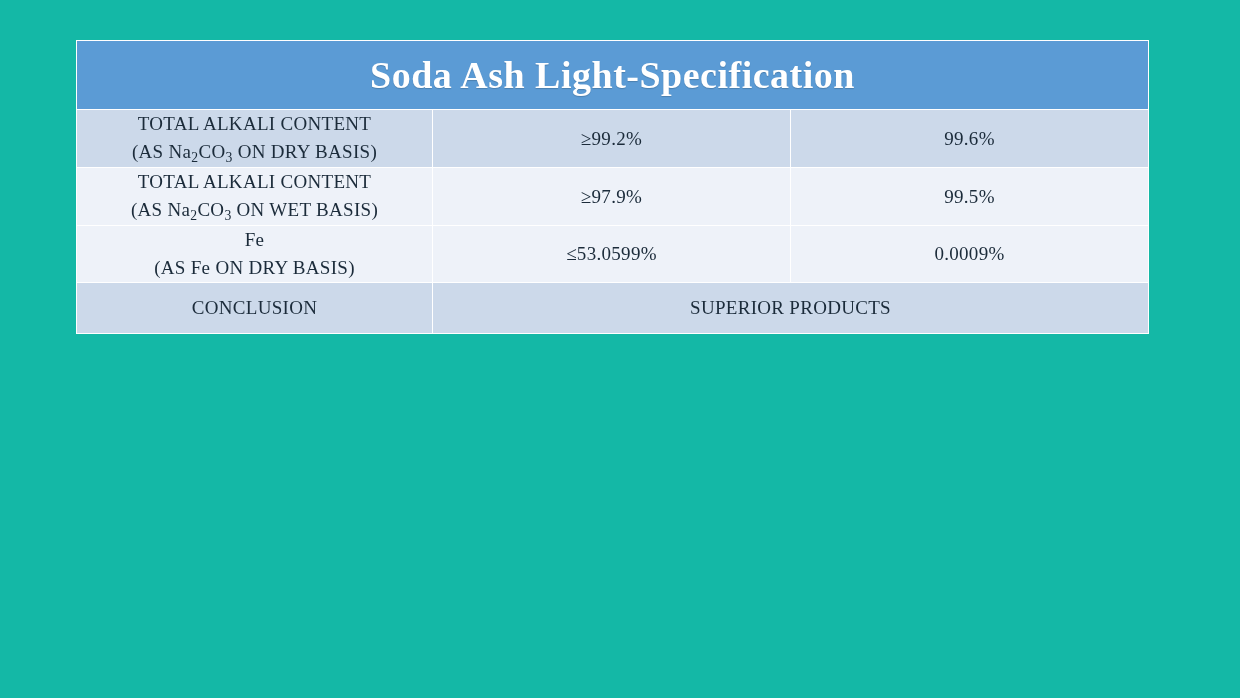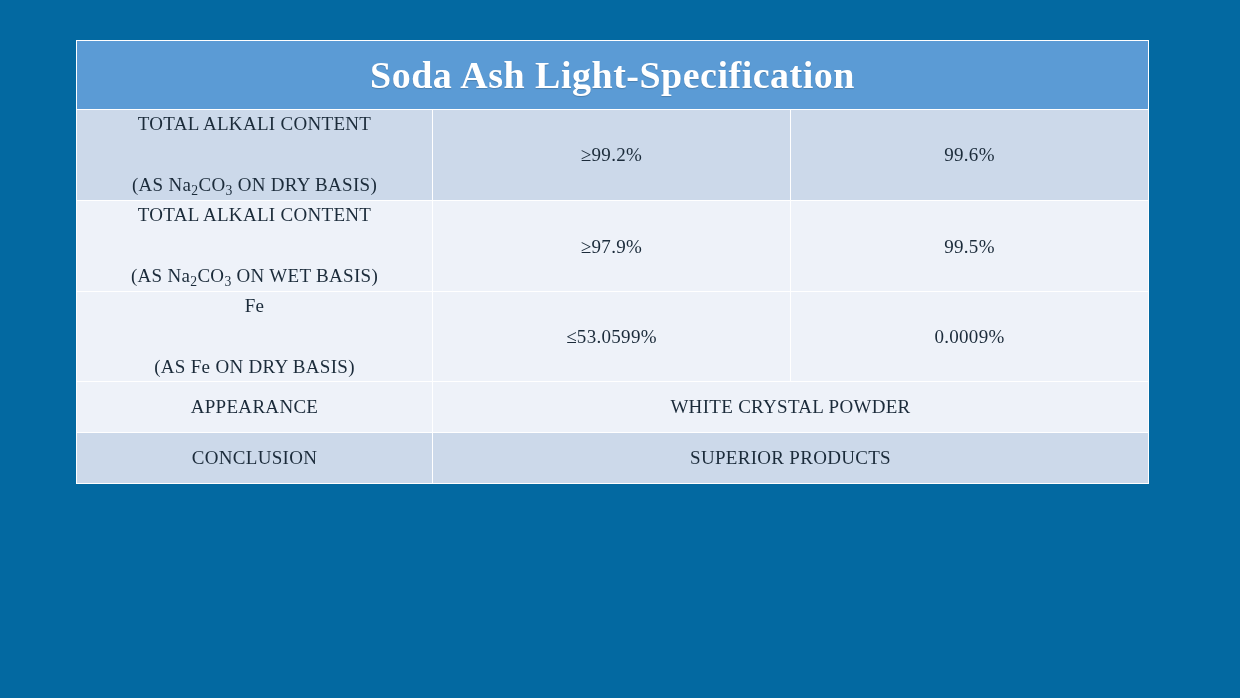--- a/index.html
+++ b/index.html
@@ -11,21 +11,21 @@
     overflow: hidden;
   }
   body {
     font-family: "Liberation Serif", "DejaVu Serif", serif;
     color: #1b2b3a;
   }
   .page {
     position: relative;
     width: 1240px;
     height: 698px;
-    background: #0369a1;
+    background: #14b8a6;
   }
   .spec-table {
     position: absolute;
     left: 76px;
     top: 40px;
     width: 1072px;
     border-collapse: collapse;
     table-layout: fixed;
   }
   .spec-table td, .spec-table th {
@@ -61,21 +61,20 @@
     text-align: center;
     font-size: 19px;
     line-height: 1.45;
     padding: 10px 6px;
     height: 50px;
     vertical-align: middle;
     letter-spacing: 0.3px;
   }
   .cell .l2 {
     display: block;
-    margin-top: 33px;
   }
   sub {
     font-size: 0.72em;
     vertical-align: -0.28em;
   }
   .col-a { width: 356px; }
   .col-b { width: 358px; }
   .col-c { width: 358px; }
   .wide-cell {
     text-align: center;
@@ -123,24 +122,20 @@
       <tr class="row-odd">
         <td class="cell">
           <span>Fe</span>
           <span class="l2">(AS Fe ON DRY BASIS)</span>
         </td>
         <td class="cell">≤53.0599%</td>
         <td class="cell">0.0009%</td>
       </tr>
 
 
-      <tr class="row-odd">
-        <td class="wide-cell">APPEARANCE</td>
-        <td class="wide-cell" colspan="2">WHITE CRYSTAL POWDER</td>
-      </tr>
 
       <tr class="row-even">
         <td class="wide-cell">CONCLUSION</td>
         <td class="wide-cell" colspan="2">SUPERIOR PRODUCTS</td>
       </tr>
     </tbody>
   </table>
 </div>
 
 </body></html>

